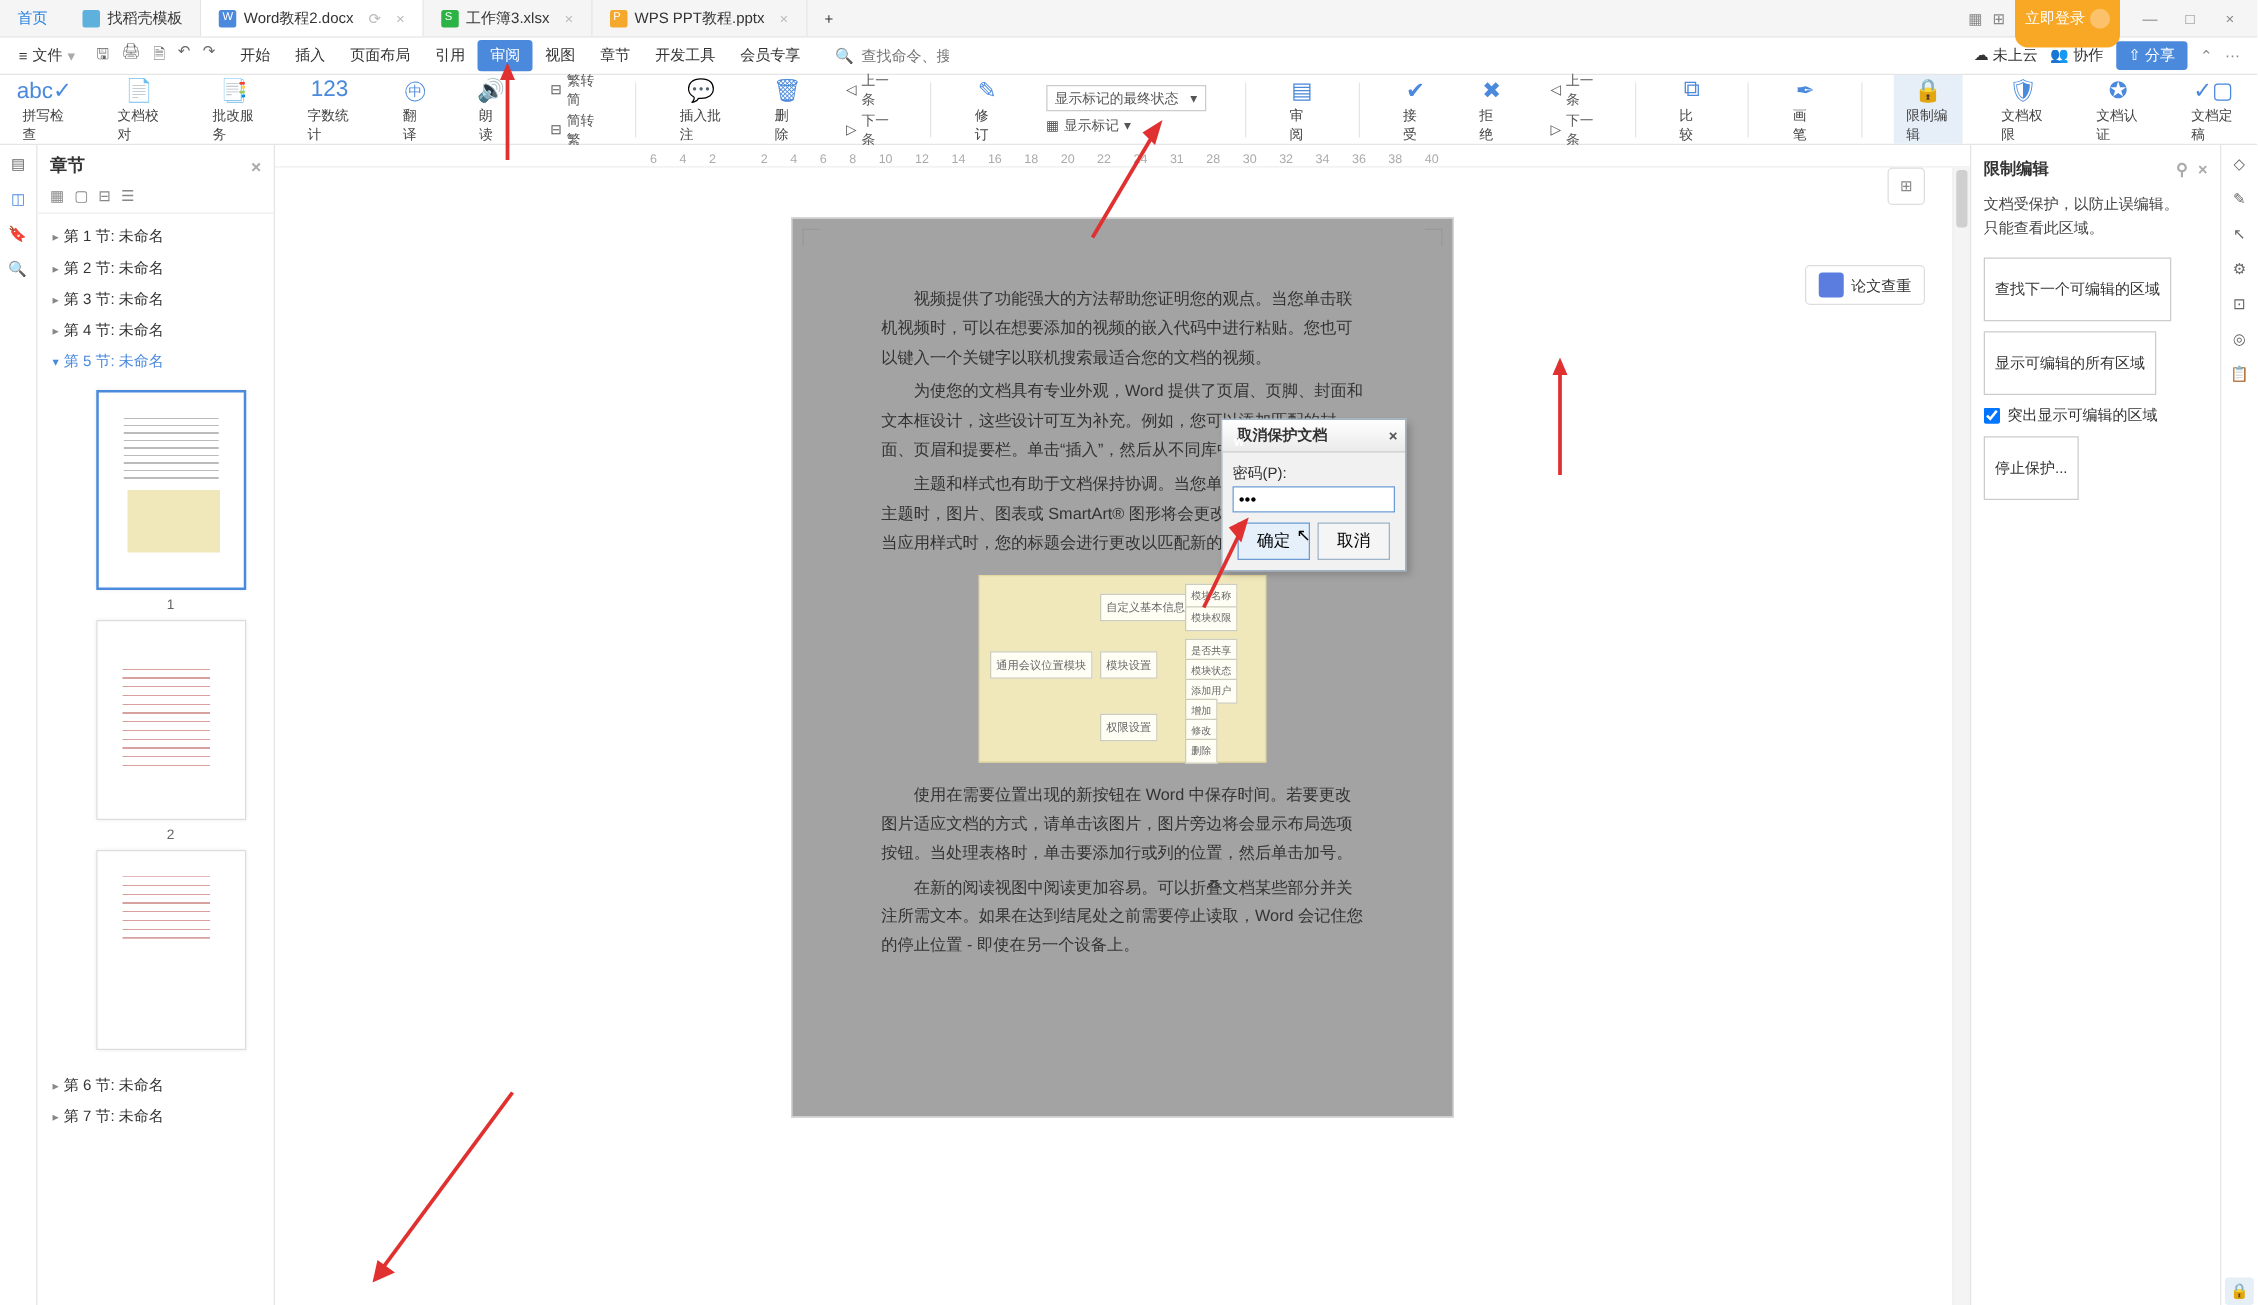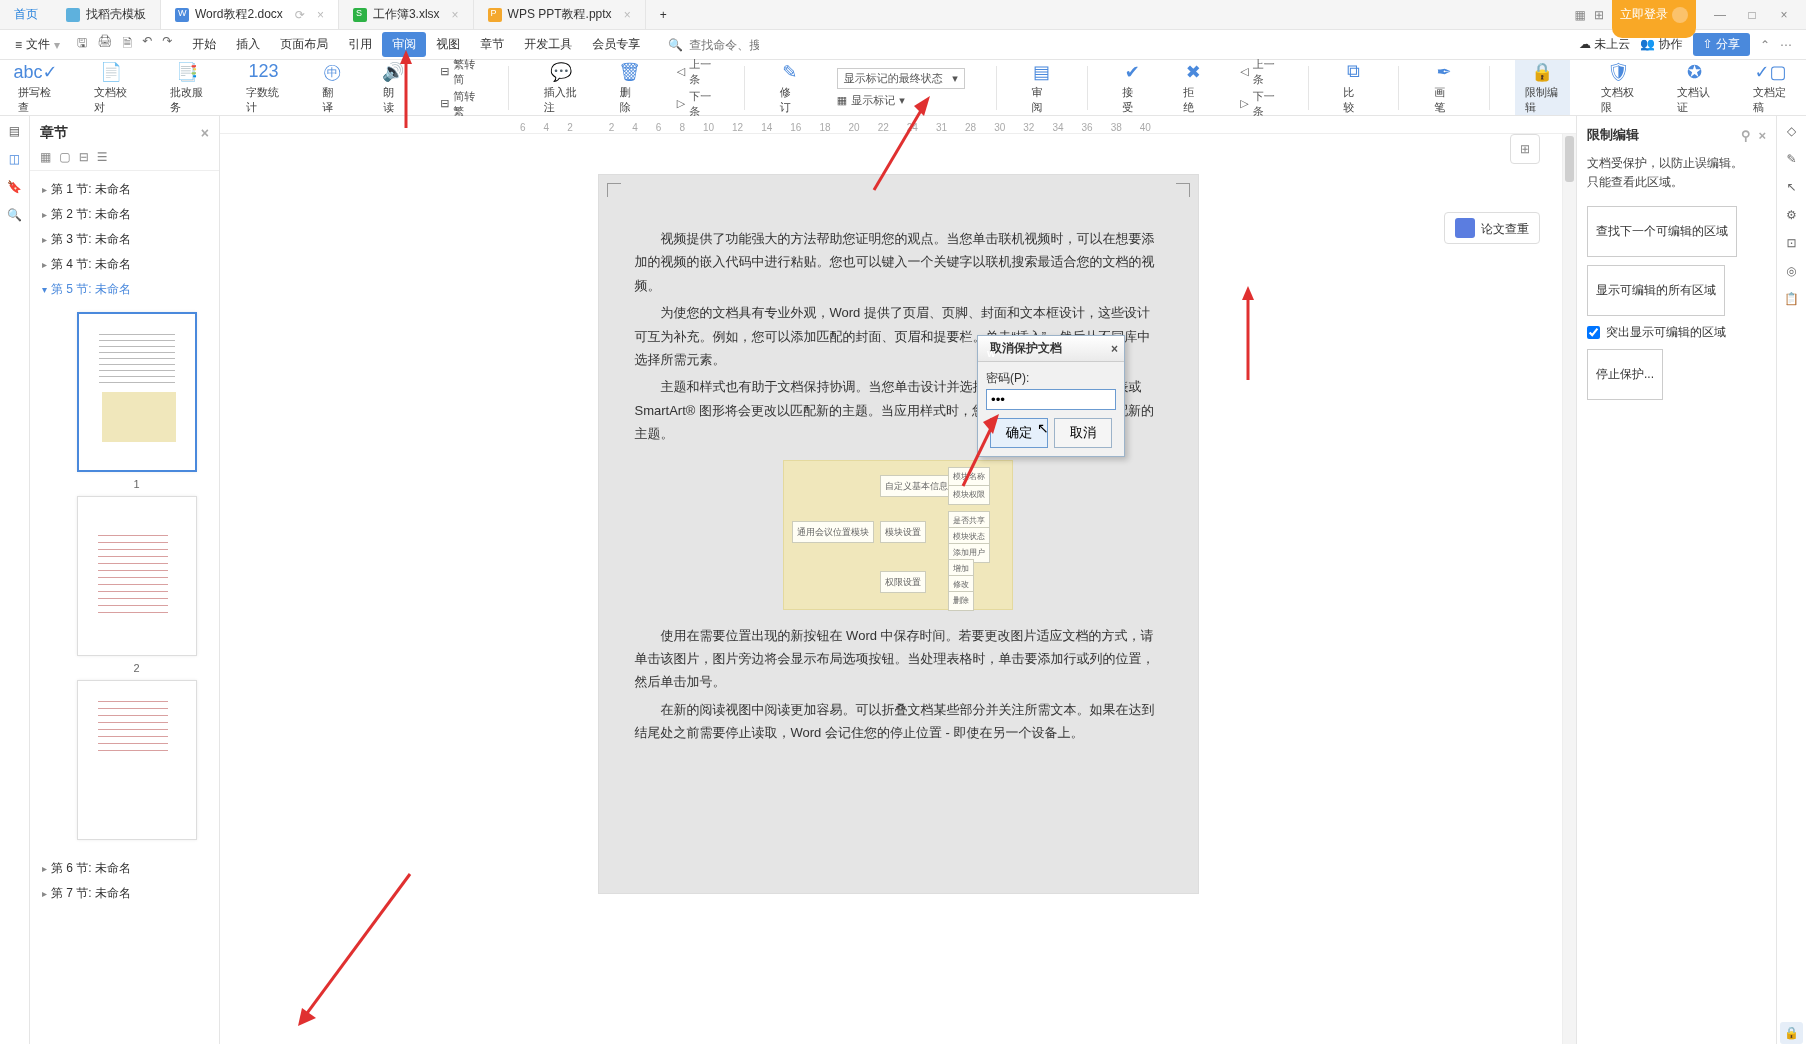--- a/index.html
+++ b/index.html
@@ -64,21 +64,21 @@
 .thumbs{padding:4px 0 10px 24px;}
 .thumb{width:120px;height:160px;border:1px solid #ddd;margin:6px auto;box-shadow:0 0 3px rgba(0,0,0,.08);background:#fff;position:relative}
 .thumb.sel{border:2px solid #4a89dc}
 .thumb .yel{position:absolute;left:23px;top:78px;width:74px;height:50px;background:#f0e7bb}
 .thumb .lines{position:absolute;left:20px;top:20px;right:20px;height:50px;background:repeating-linear-gradient(#bbb 0,#bbb 1px,transparent 1px,transparent 6px)}
 .thumb .lines2{position:absolute;left:20px;top:38px;right:28px;height:80px;background:repeating-linear-gradient(#d9a0a0 0,#d9a0a0 1px,transparent 1px,transparent 7px)}
 .pgnum{text-align:center;font-size:11px;color:#666;margin-top:2px}
 
 .docarea{flex:1; background:#fff; position:relative; overflow:hidden;}
 .ruler{height:18px;background:#fff;border-bottom:1px solid #eee;display:flex;align-items:flex-end;padding-left:300px;font-size:10px;color:#aaa;gap:18px}
-.page{width:601px;margin:40px auto 0;min-height:720px;border:1px solid #ddd;background:#e5e5e5;padding:52px 36px;font-family:"SimSun";font-size:13px;color:#333;line-height:1.8;position:relative}
+.page{width:530px;margin:40px auto 0;min-height:720px;border:1px solid #ddd;background:#a3a3a3;padding:52px 71px;font-family:"SimSun";font-size:13px;color:#333;line-height:1.8;position:relative}
 .page .para{text-indent:2em;margin-bottom:4px}
 .smartart{width:230px;height:150px;margin:14px auto;background:#f0e7bb;border:1px solid #e4d99e;position:relative}
 .sa-box{position:absolute;border:1px solid #ccb;background:#fffef5;font-size:9px;color:#666;padding:2px 4px}
 .crop{position:absolute;width:14px;height:14px;border:1px solid #999}
 .crop.tl{top:8px;left:8px;border-right:none;border-bottom:none}
 .crop.tr{top:8px;right:8px;border-left:none;border-bottom:none}
 .fb{width:30px;height:30px;border:1px solid #ddd;border-radius:4px;display:flex;align-items:center;justify-content:center;color:#888;background:#fff;cursor:pointer}
 .essay{position:absolute;top:56px;right:36px;}
 .essay-btn{display:flex;align-items:flex-end;gap:6px;border:1px solid #ddd;border-radius:4px;padding:5px 10px;background:#fff;cursor:pointer}
 .essay-btn .eic{width:20px;height:20px;background:#5b7de0;border-radius:3px}

